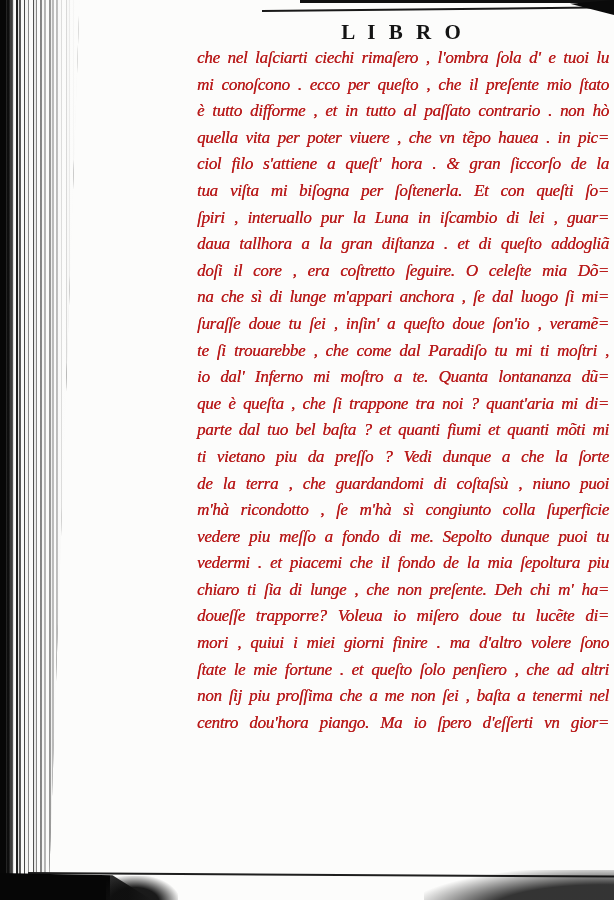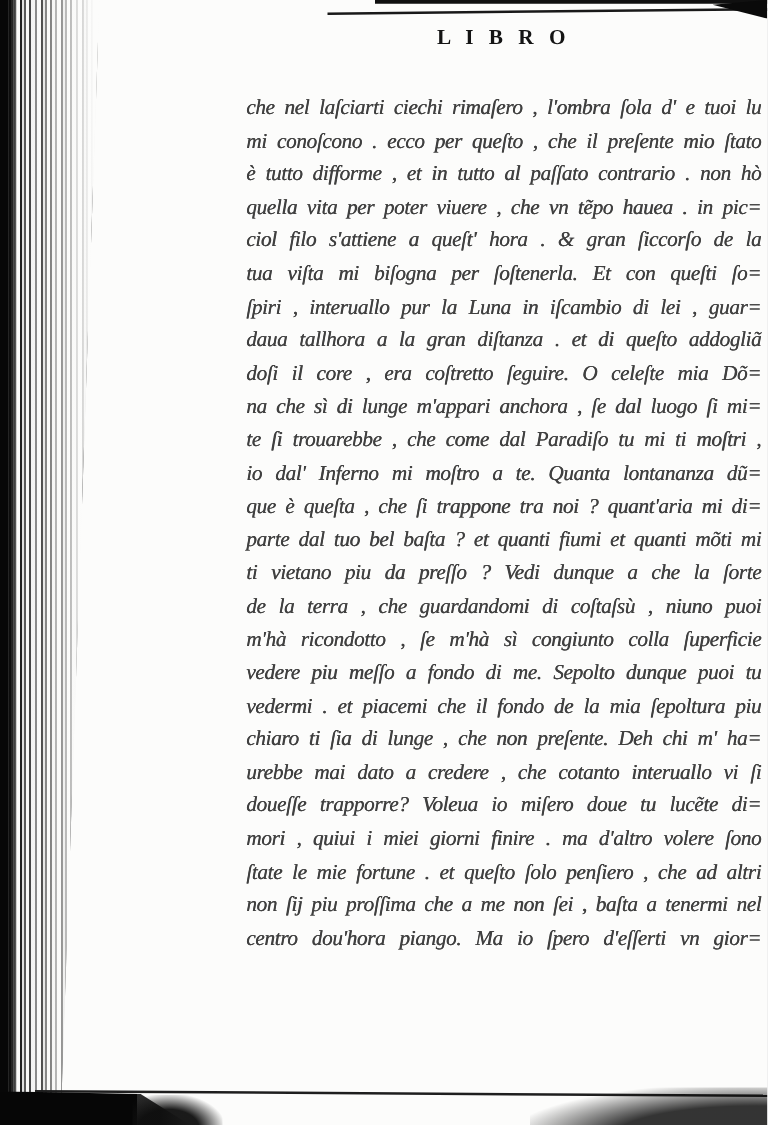--- a/index.html
+++ b/index.html
@@ -51,33 +51,32 @@
     position: absolute; right: 0; top: 0;
     width: 44px; height: 15px; background: #0a0a0a;
     clip-path: polygon(0 25%, 100% 0, 100% 100%);
   }
 
   
   .running-head {
     position: absolute; left: 197px; top: 20px; width: 412px;
     text-align: center;
     font-weight: 700;
-    font-size: 17px;
+    font-size: 21px;
     letter-spacing: 4px;
     color: #141414;
   }
 
   
   .textblock {
     position: absolute; left: 197px; top: 45px; width: 412px;
-    color: #404040;
+    color: #b91c1c;
     font-style: italic;
     font-size: 17px;
     letter-spacing: -0.3px;
-    margin-top: 28px;
   }
   .tl {
     height: 26.6px;
     line-height: 26.6px;
     text-align: justify;
     text-align-last: justify;
     white-space: nowrap;
     text-shadow: 0.25px 0 0 currentColor;
   }
 
@@ -121,31 +120,31 @@
     <div class="tl">che nel laſciarti ciechi rimaſero , l'ombra ſola d' e tuoi lu</div>
     <div class="tl">mi conoſcono . ecco per queſto , che il preſente mio ſtato</div>
     <div class="tl">è tutto difforme , et in tutto al paſſato contrario . non hò</div>
     <div class="tl">quella vita per poter viuere , che vn tẽpo hauea . in pic=</div>
     <div class="tl">ciol filo s'attiene a queſt' hora . &amp; gran ſiccorſo de la</div>
     <div class="tl">tua viſta mi biſogna per ſoſtenerla. Et con queſti ſo=</div>
     <div class="tl">ſpiri , interuallo pur la Luna in iſcambio di lei , guar=</div>
     <div class="tl">daua tallhora a la gran diſtanza . et di queſto addogliã</div>
     <div class="tl">doſi il core , era coſtretto ſeguire. O celeſte mia Dõ=</div>
     <div class="tl">na che sì di lunge m'appari anchora , ſe dal luogo ſi mi=</div>
+    <div class="tl">ſuraſſe doue tu ſei , inſin' a queſto doue ſon'io , veramẽ=</div>
     <div class="tl">te ſi trouarebbe , che come dal Paradiſo tu mi ti moſtri ,</div>
     <div class="tl">io dal' Inferno mi moſtro a te. Quanta lontananza dũ=</div>
     <div class="tl">que è queſta , che ſi trappone tra noi ? quant'aria mi di=</div>
     <div class="tl">parte dal tuo bel baſta ? et quanti fiumi et quanti mõti mi</div>
     <div class="tl">ti vietano piu da preſſo ? Vedi dunque a che la ſorte</div>
     <div class="tl">de la terra , che guardandomi di coſtaſsù , niuno puoi</div>
     <div class="tl">m'hà ricondotto , ſe m'hà sì congiunto colla ſuperficie</div>
     <div class="tl">vedere piu meſſo a fondo di me. Sepolto dunque puoi tu</div>
     <div class="tl">vedermi . et piacemi che il fondo de la mia ſepoltura piu</div>
     <div class="tl">chiaro ti ſia di lunge , che non preſente. Deh chi m' ha=</div>
-    <div class="tl">urebbe mai dato a credere , che cotanto interuallo vi ſi</div>
     <div class="tl">doueſſe trapporre? Voleua io miſero doue tu lucẽte di=</div>
     <div class="tl">mori , quiui i miei giorni finire . ma d'altro volere ſono</div>
     <div class="tl">ſtate le mie fortune . et queſto ſolo penſiero , che ad altri</div>
     <div class="tl">non ſij piu proſſima che a me non ſei , baſta a tenermi nel</div>
     <div class="tl">centro dou'hora piango. Ma io ſpero d'eſſerti vn gior=</div>
   </div>
 
   <div class="bottom-edge-line"></div>
   <div class="bottom-left-block"></div>
   <div class="bottom-smudge"></div>

